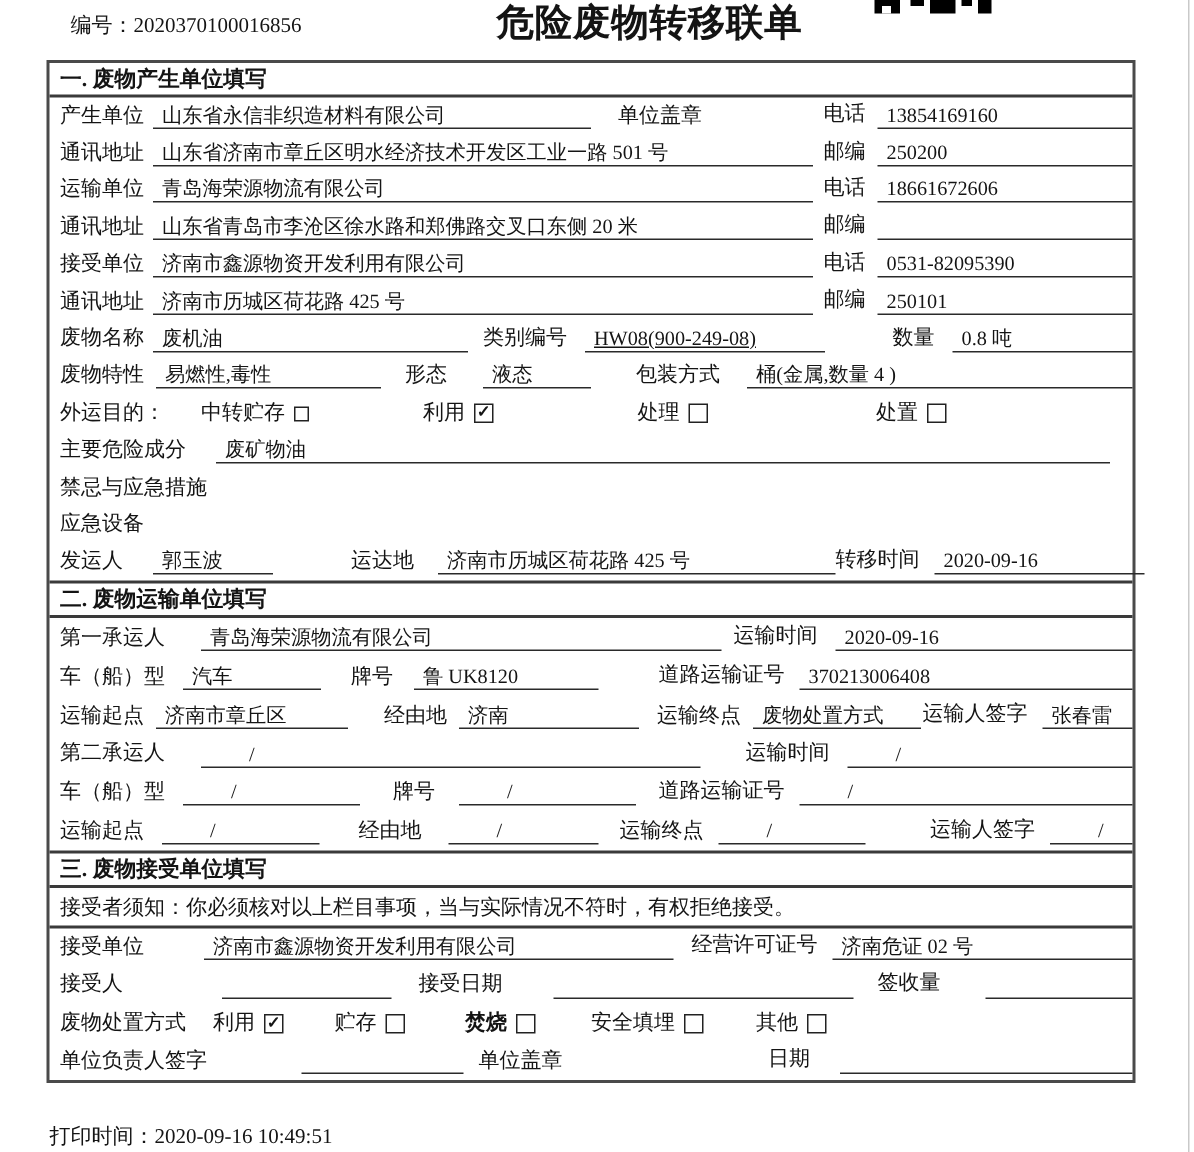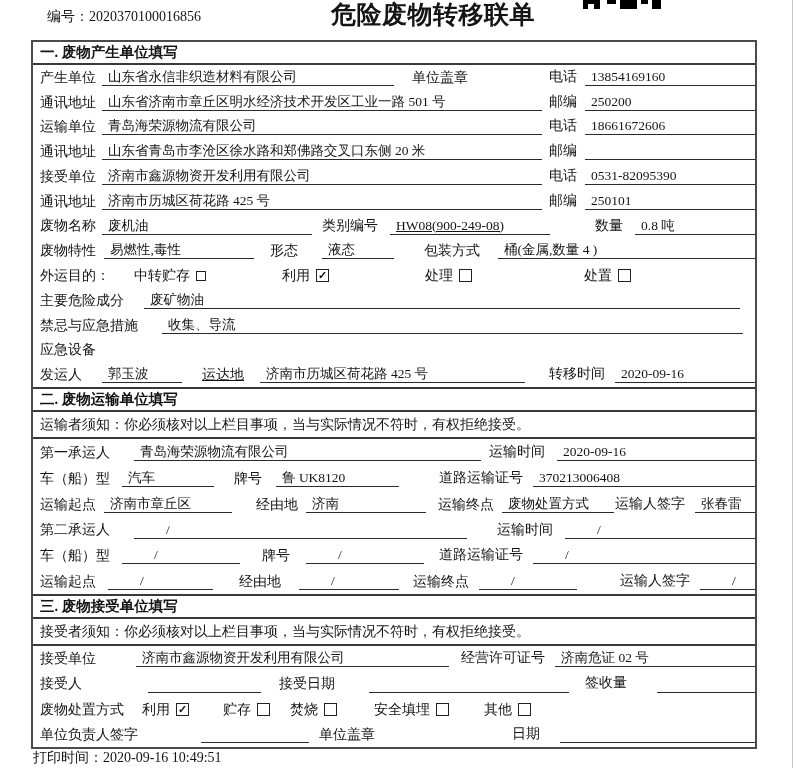--- a/index.html
+++ b/index.html
@@ -145,41 +145,39 @@
       <span class="cb"></span>
     </div>
 
     <div class="row">
       <span class="lbl">主要危险成分</span>
       <span class="fld grow" style="margin-left:20px;margin-right:15px;">废矿物油</span>
     </div>
 
     <div class="row">
       <span class="lbl">禁忌与应急措施</span>
-      <span class="fld grow" style="margin-left:24px;margin-right:12px;">收集、导流</span>
     </div>
 
     <div class="row">
       <span class="lbl">应急设备</span>
     </div>
 
     <div class="row">
       <span class="lbl">发运人</span>
       <span class="fld" style="margin-left:20px;width:80px;">郭玉波</span>
-      <span class="lbl" style="margin-left:20px;text-decoration:underline;">运达地</span>
+      <span class="lbl" style="margin-left:52px;">运达地</span>
       <span class="fld" style="margin-left:16px;width:265px;">济南市历城区荷花路 425 号</span>
       <span class="right">
         <span class="lbl">转移时间</span>
         <span class="fld" style="margin-left:10px;width:140px;">2020-09-16</span>
       </span>
     </div>
   </div>
 
   <div class="sec-title mid">二. 废物运输单位填写</div>
-  <div class="notice">运输者须知：你必须核对以上栏目事项，当与实际情况不符时，有权拒绝接受。</div>
   <div class="s2">
 
     <div class="row">
       <span class="lbl">第一承运人</span>
       <span class="fld" style="margin-left:24px;width:347px;">青岛海荣源物流有限公司</span>
       <span class="right">
         <span class="lbl">运输时间</span>
         <span class="fld" style="margin-left:12px;width:198px;">2020-09-16</span>
       </span>
     </div>
@@ -265,21 +263,21 @@
         <span class="fld" style="margin-left:30px;width:98px;"></span>
       </span>
     </div>
 
     <div class="row">
       <span class="lbl">废物处置方式</span>
       <span class="lbl" style="margin-left:18px;">利用</span>
       <span class="cb">✓</span>
       <span class="lbl" style="margin-left:34px;">贮存</span>
       <span class="cb"></span>
-      <span class="lbl" style="margin-left:20px;">焚烧</span>
+      <span class="lbl" style="margin-left:40px;font-weight:bold;">焚烧</span>
       <span class="cb"></span>
       <span class="lbl" style="margin-left:37px;">安全填埋</span>
       <span class="cb"></span>
       <span class="lbl" style="margin-left:35px;">其他</span>
       <span class="cb"></span>
     </div>
 
     <div class="row">
       <span class="lbl">单位负责人签字</span>
       <span class="fld" style="margin-left:63px;width:108px;"></span>

